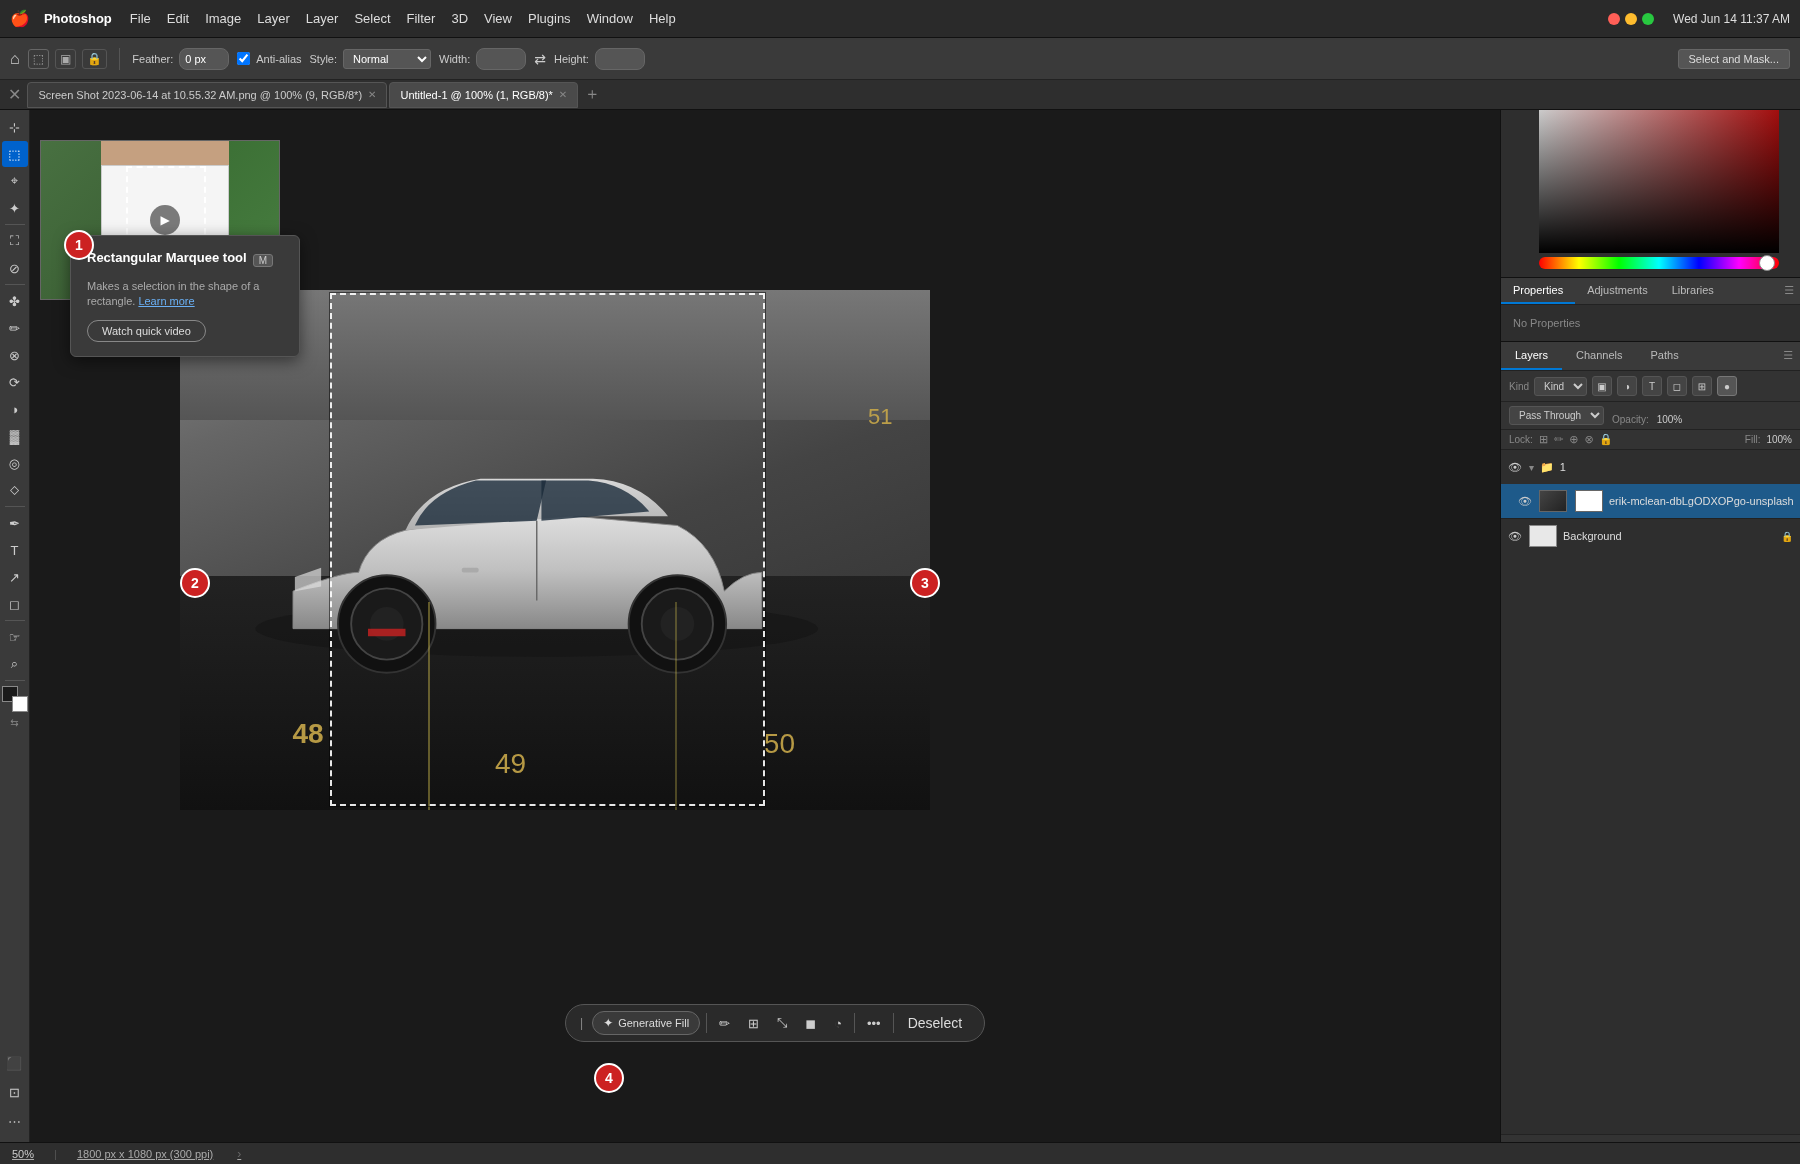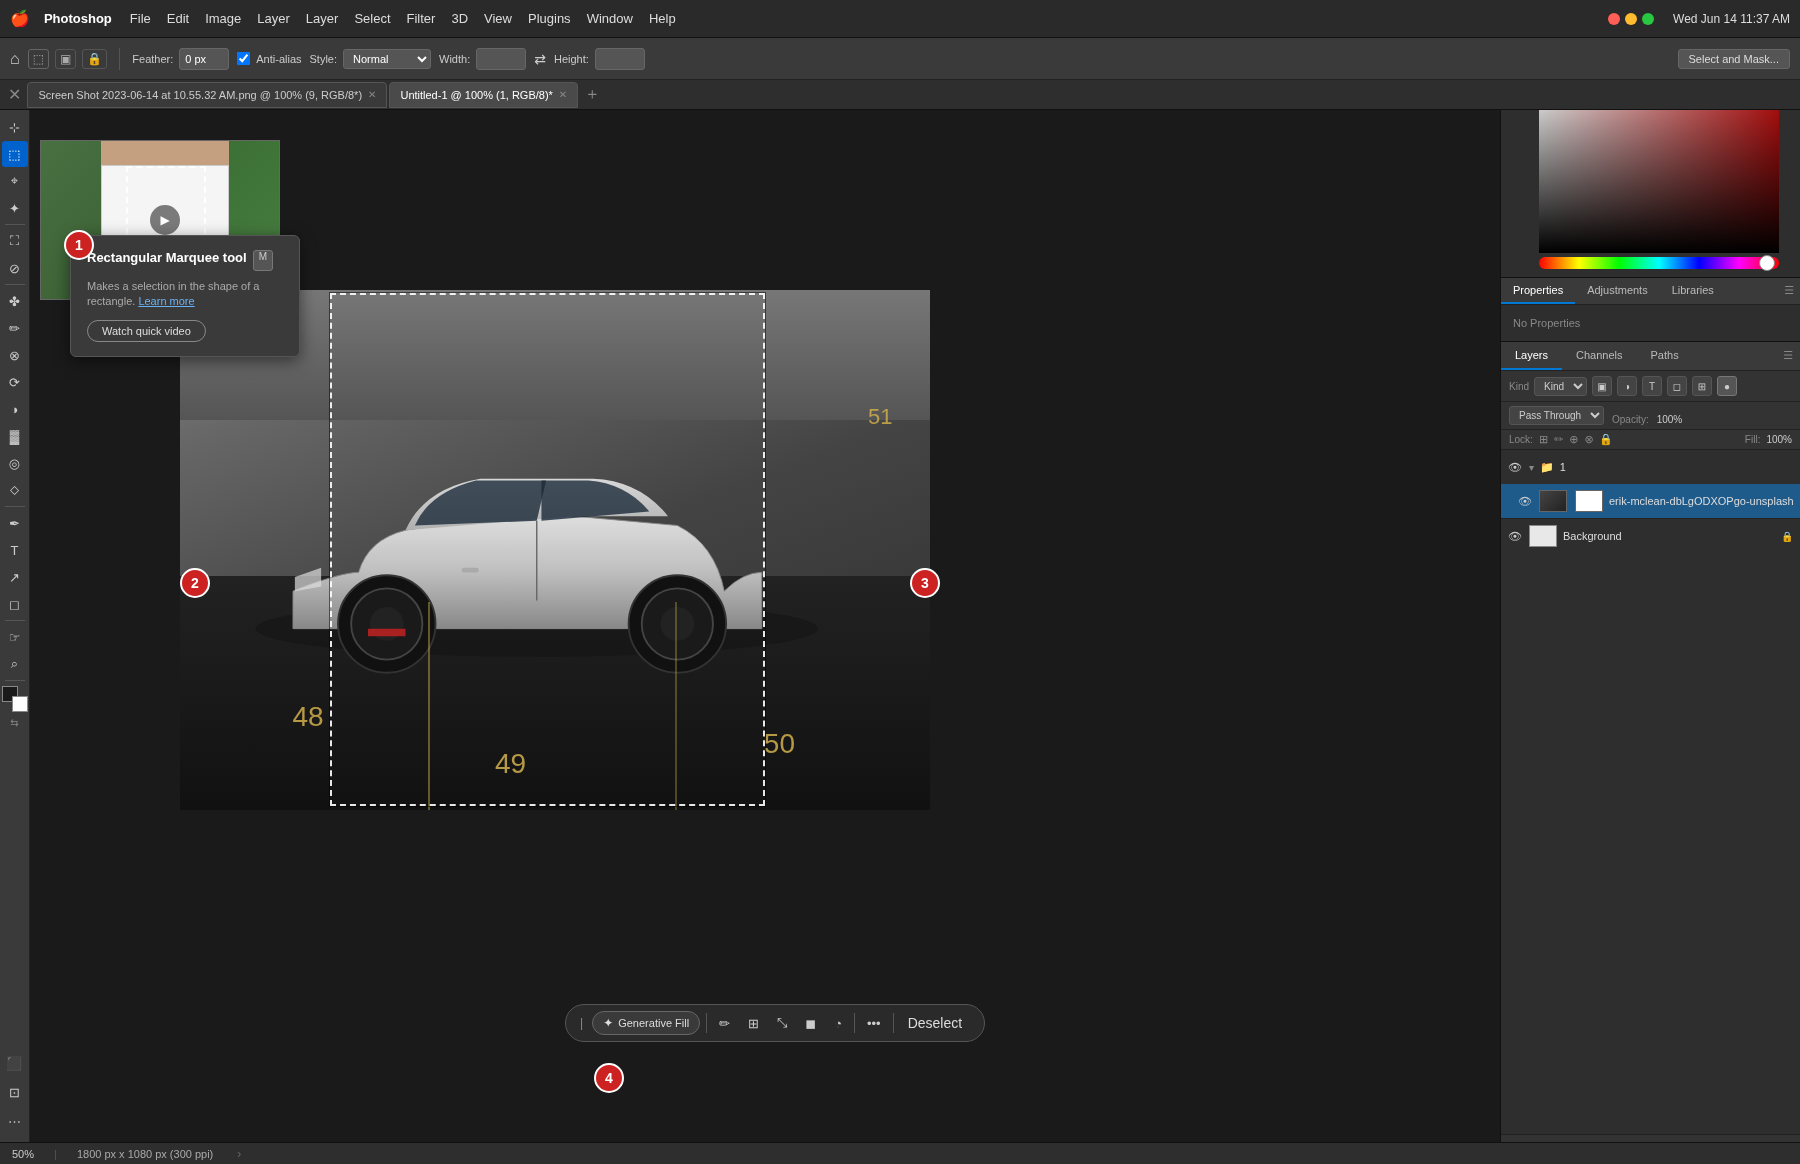--- a/index.html
+++ b/index.html
@@ -23,21 +23,21 @@
     #toolbar {
       width: 100%; height: 42px; background: #3a3a3a;
       display: flex; align-items: center; padding: 0 10px; gap: 8px;
       position: absolute; top: 38px; left: 0; z-index: 99;
       border-bottom: 1px solid #222;
     }
     .toolbar-section { display: flex; align-items: center; gap: 6px; }
     .toolbar-label { font-size: 11px; color: #ccc; }
     .toolbar-input {
       background: #555; border: 1px solid #666; color: #fff;
-      font-size: 11px; padding: 4px 5px; border-radius: 3px; width: 50px;
+      font-size: 11px; padding: 4px 5px; border-radius: 8px; width: 50px;
     }
     .toolbar-checkbox-label { font-size: 11px; color: #ccc; display: flex; align-items: center; gap: 3px; }
     .toolbar-select {
       background: #555; border: 1px solid #666; color: #fff;
       font-size: 11px; padding: 2px 5px; border-radius: 3px;
     }
     .toolbar-spacer { width: 1px; height: 22px; background: #555; margin: 0 4px; }
     .select-mask-btn {
       background: #555; border: 1px solid #666; color: #ddd;
       font-size: 11px; padding: 3px 10px; border-radius: 3px; cursor: pointer;
@@ -309,21 +309,21 @@
       display: flex; align-items: center; padding: 4px 8px; gap: 6px;
       background: #333; border-top: 1px solid #222;
     }
     .layers-bottom-btn { font-size: 12px; color: #aaa; cursor: pointer; padding: 2px 4px; }
 
     
     #status-bar {
       position: absolute; bottom: 0; left: 0; right: 0; height: 22px;
       background: #2e2e2e; border-top: 1px solid #111;
       display: flex; align-items: center; padding: 0 12px; gap: 20px;
-      font-size: 11px; color: #aaa; z-index: 97;
+      font-size: 11px; color: #aaa; z-index: 97; text-decoration: underline;
     }
     .status-zoom { color: #ccc; }
     .status-size { color: #aaa; }
   </style>
 </head>
 <body>
 
 <div id="menu-bar">
   <span class="apple-icon">🍎</span>
   <span class="menu-app-name">Photoshop</span>
@@ -494,33 +494,33 @@
           <stop offset="50%" stop-color="#c0c0c0"></stop>
           <stop offset="100%" stop-color="#888"></stop>
         </linearGradient>
         <linearGradient id="carRoofGrad" x1="0" y1="0" x2="0" y2="1">
           <stop offset="0%" stop-color="#d8d8d8"></stop>
           <stop offset="100%" stop-color="#b0b0b0"></stop>
         </linearGradient>
       </defs>
     </svg>
 
-    <div class="floor-number" style="bottom:77px;left:15%;">48</div>
+    <div class="floor-number" style="bottom:60px;left:15%;font-weight:bold;">48</div>
     <div class="floor-number" style="bottom:30px;left:42%;">49</div>
     <div class="floor-number" style="bottom:50px;right:18%;">50</div>
     <div class="floor-number" style="top:22%;right:5%;font-size:22px;">51</div>
 
     <div style="position:absolute;bottom:0;left:33%;width:2px;height:40%;background:rgba(220,200,80,0.4);"></div>
     <div style="position:absolute;bottom:0;left:66%;width:2px;height:40%;background:rgba(220,200,80,0.3);"></div>
   </div>
 
   <div class="selection-marquee" style="position:absolute;top:183px;left:300px;width:435px;height:513px;border:2px dashed rgba(255,255,255,0.9);"></div>
 
   <div id="tool-popup">
-    <div style="display:flex;margin-bottom:8px;">
+    <div style="display:flex;align-items:center;margin-bottom:8px;">
       <span class="tool-popup-title">Rectangular Marquee tool</span>
       <span class="tool-popup-badge">M</span>
     </div>
     <p class="tool-popup-desc">
       Makes a selection in the shape of a rectangle. <span class="tool-popup-link">Learn more</span>
     </p>
     <button class="tool-popup-video-btn">Watch quick video</button>
   </div>
 
   <div class="step-badge" style="top:120px;left:34px;">

